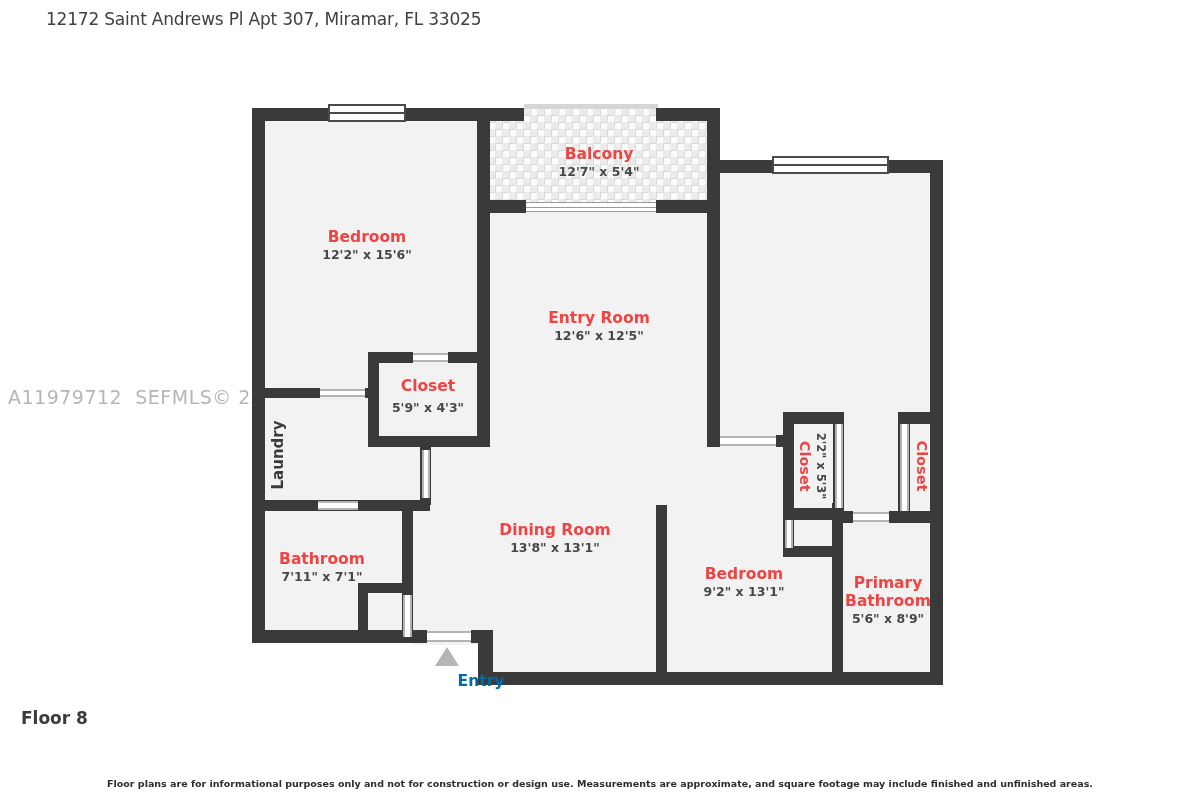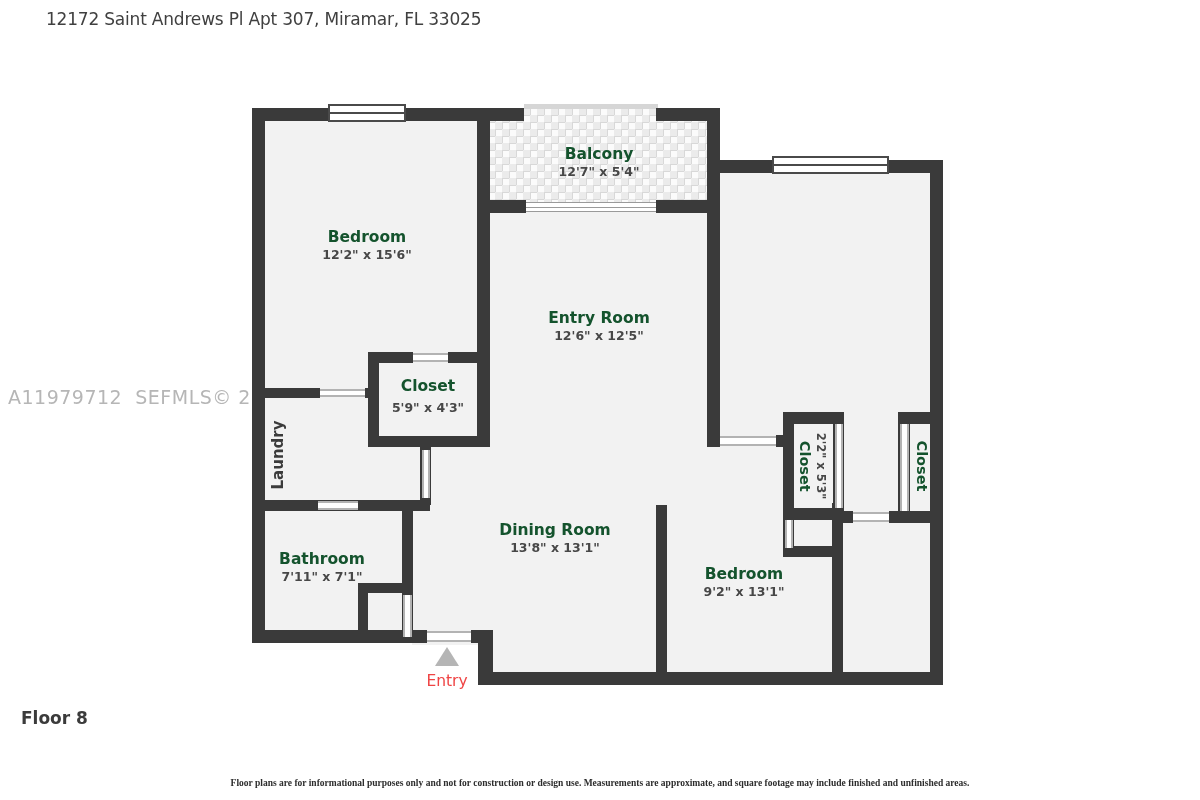--- a/index.html
+++ b/index.html
@@ -6,50 +6,50 @@
   body{
     width:1200px;height:800px;position:relative;background:#ffffff;
     font-family:"DejaVu Sans","Liberation Sans",sans-serif;overflow:hidden;
     color:#3b3b3b;
   }
   .abs{position:absolute;}
   
   #title{left:14px;top:9px;font-size:17px;font-weight:400;color:#404040;letter-spacing:-0.2px;margin-left:32px;}
   #watermark{left:8px;top:386px;font-size:19px;font-weight:400;color:#b6b6b6;letter-spacing:0.5px;white-space:pre;}
   #floor-label{left:21px;top:708px;font-size:17px;font-weight:700;color:#3b3b3b;}
-  #disclaimer{left:0;right:0;top:778px;text-align:center;font-size:9.5px;font-weight:700;color:#2c2c2c;font-family:Liberation Serif, serif;}
+  #disclaimer{left:0;right:0;top:778px;text-align:center;font-size:9.5px;font-weight:700;color:#2c2c2c;}
   
   .fill{background:#f2f2f2;z-index:1;}
   .wall{background:#3a3a3a;z-index:3;}
   .door-h{background:#ffffff;border-top:2px solid #b3b3b3;border-bottom:2px solid #b3b3b3;box-sizing:border-box;z-index:4;}
   .door-v{background:#ffffff;border-left:2px solid #b3b3b3;border-right:2px solid #b3b3b3;box-sizing:border-box;z-index:4;}
   .window{background:#ffffff;border:2px solid #4a4a4a;box-sizing:border-box;z-index:4;}
   .window::after{content:"";position:absolute;left:0;right:0;top:50%;height:2px;margin-top:-1px;background:#4a4a4a;}
   .slider{background:#ffffff;border-top:1px solid #9a9a9a;border-bottom:1px solid #9a9a9a;box-sizing:border-box;z-index:4;}
   .slider::after{content:"";position:absolute;left:0;right:0;top:50%;height:1px;background:#9a9a9a;}
   .rail{background:#d6d6d6;z-index:2;}
   .balcony-fill{
     z-index:1;background-color:#fbfbfb;
     background-image:
       repeating-conic-gradient(#ebebeb 0% 25%, transparent 0% 50%),
       linear-gradient(#d8d8d8 1px, transparent 1px),
       linear-gradient(90deg,#d8d8d8 1px, transparent 1px);
     background-size:14px 14px,7px 7px,7px 7px;
   }
   
   .room-label{z-index:6;text-align:center;transform:translateX(-50%);white-space:nowrap;}
-  .rname{display:block;font-size:15.5px;font-weight:700;color:#14532d;line-height:18px;}
+  .rname{display:block;font-size:15.5px;font-weight:700;color:#ef4444;line-height:18px;}
   .rdims{display:block;font-size:12.5px;font-weight:600;color:#474747;line-height:17px;}
   .room-label.wrap{white-space:normal;width:104px;}
   .vlabel{z-index:6;writing-mode:vertical-lr;text-orientation:sideways;transform:translate(-50%,-50%);text-align:center;white-space:nowrap;}
   .vlabel .rname{font-size:14.5px;line-height:17px;}
   .vlabel .rdims{font-size:11.5px;line-height:15px;}
   #laundry-label{z-index:6;transform:translate(-50%,-50%) rotate(-90deg);font-size:15px;font-weight:700;color:#3b3b3b;white-space:nowrap;}
   #entry-arrow{z-index:6;width:0;height:0;border-left:12px solid transparent;border-right:12px solid transparent;border-bottom:19px solid #b5b5b5;transform:translateX(-50%);}
-  #entry-label{z-index:6;font-size:15.5px;font-weight:400;color:#ef4444;transform:translateX(-50%);}
+  #entry-label{z-index:6;font-size:15.5px;font-weight:700;color:#0369a1;transform:translateX(-50%);margin-left:34px;}
 </style>
 </head>
 <body>
 
 <div class="abs" id="title">12172 Saint Andrews Pl Apt 307, Miramar, FL 33025</div>
 <div class="abs" id="watermark">A11979712  SEFMLS© 2026</div>
 <div class="abs" id="floor-label">Floor 8</div>
 <div class="abs" id="disclaimer">Floor plans are for informational purposes only and not for construction or design use. Measurements are approximate, and square footage may include finished and unfinished areas.</div>
 
 <div class="abs" style="left:0;top:0;width:1200px;height:800px;">
@@ -147,17 +147,21 @@
     <span class="rname">Bedroom</span>
     <span class="rdims">9'2" x 13'1"</span>
   </div>
   <div class="abs vlabel" style="left:812px;top:466px;">
     <span class="rname">Closet</span>
     <span class="rdims">2'2" x 5'3"</span>
   </div>
   <div class="abs vlabel" style="left:921px;top:466px;">
     <span class="rname">Closet</span>
   </div>
+  <div class="abs room-label wrap" style="left:888px;top:574px;">
+    <span class="rname">Primary Bathroom</span>
+    <span class="rdims">5'6" x 8'9"</span>
+  </div>
 
   <div class="abs" id="entry-arrow" style="left:447px;top:647px;"></div>
   <div class="abs" id="entry-label" style="left:447px;top:672px;">Entry</div>
 
 </div>
 
 </body></html>

